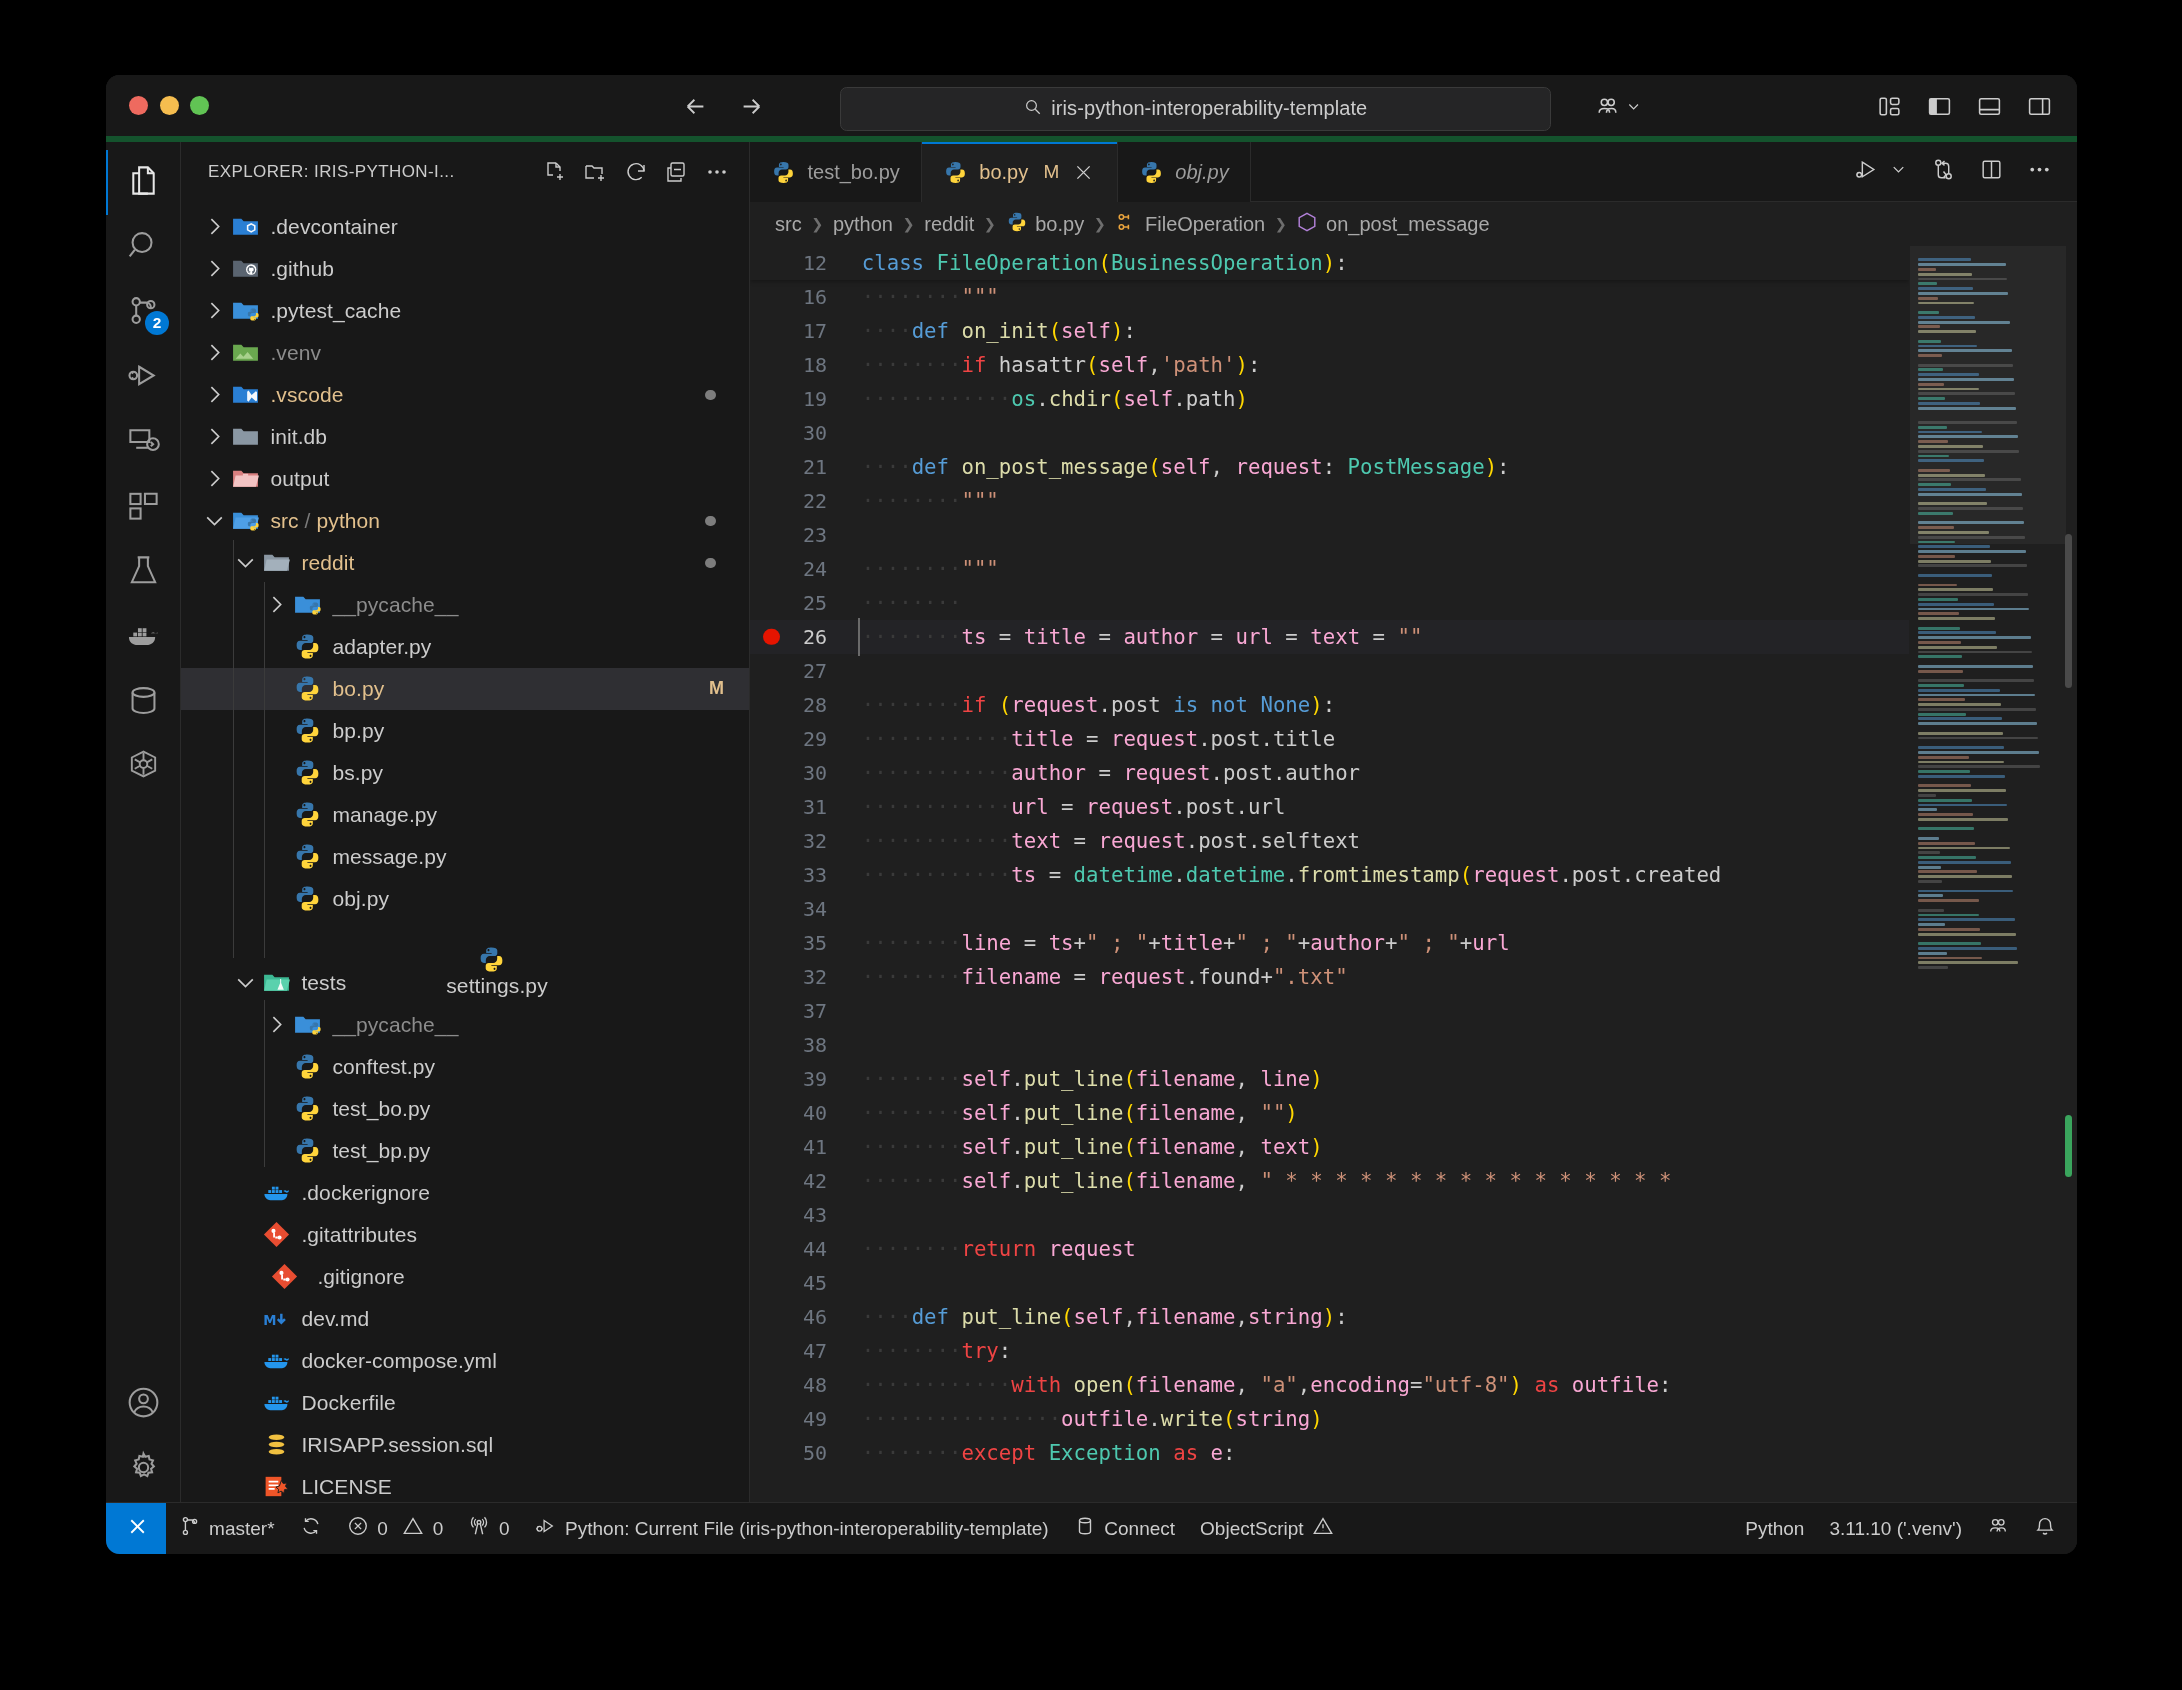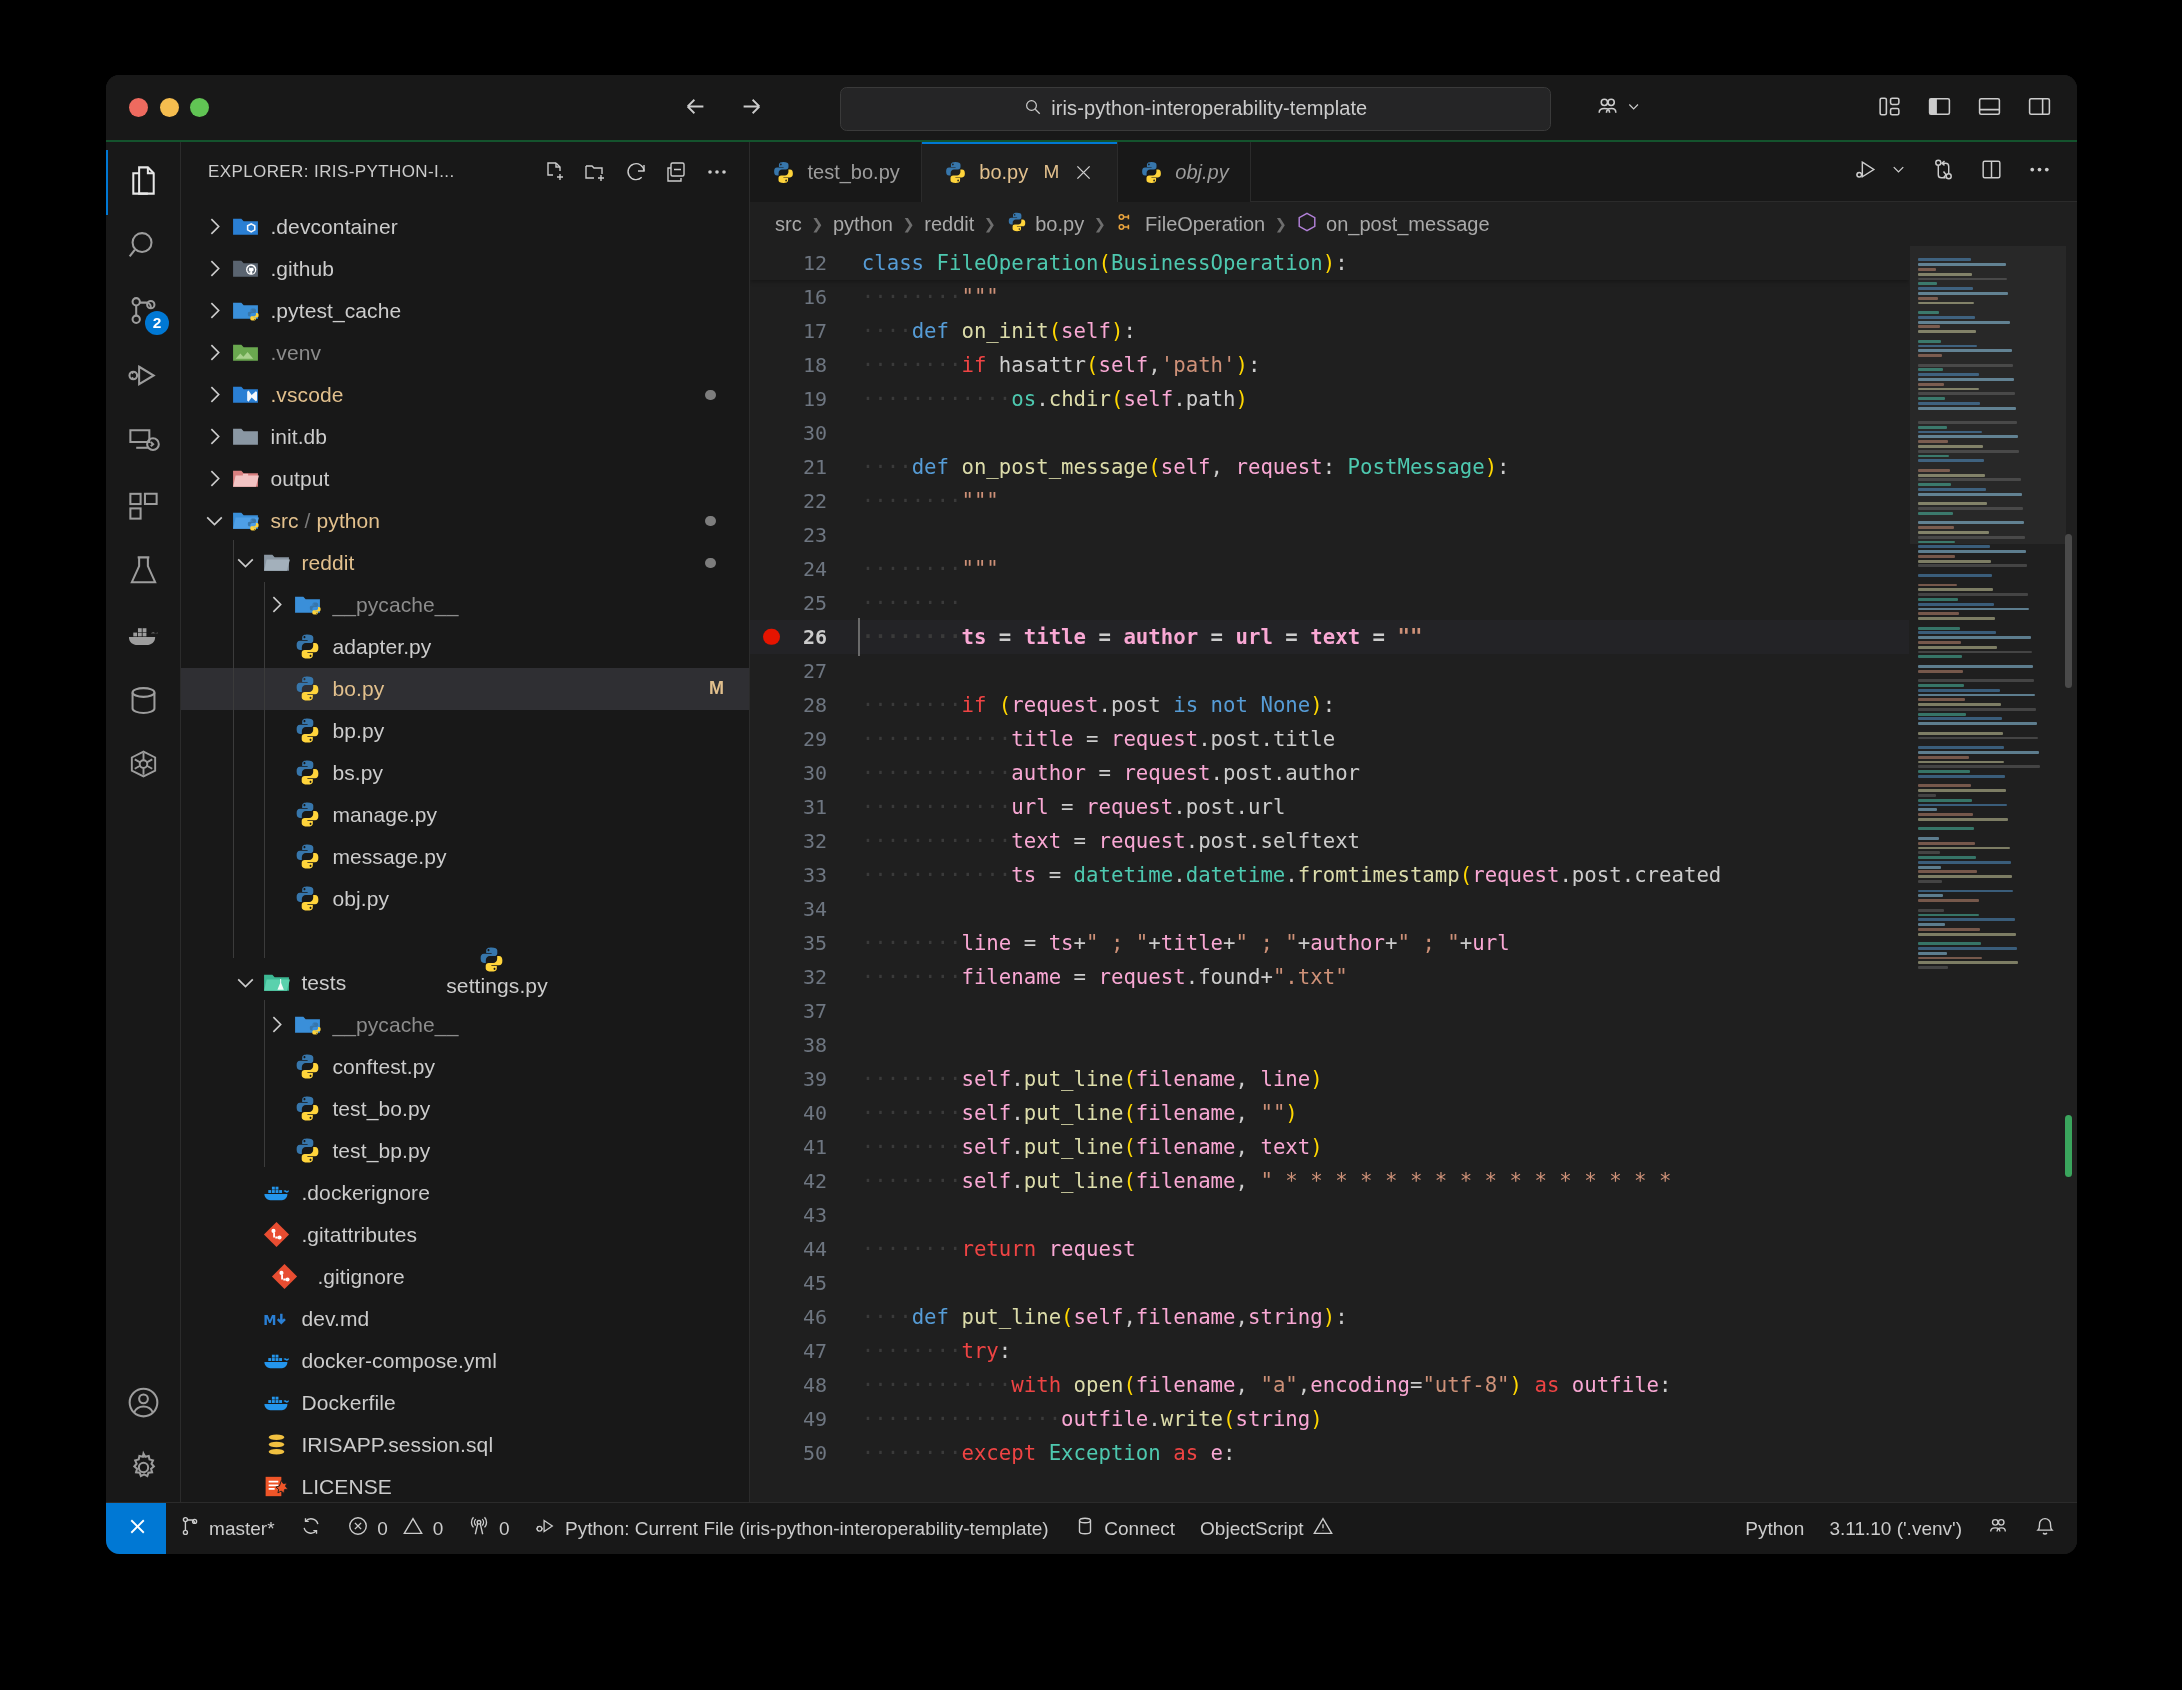--- a/index.html
+++ b/index.html
@@ -22,21 +22,21 @@
   }
 
   
   .titlebar {
     height: 67px;
     background: #181818;
     display: flex;
     align-items: center;
     flex: 0 0 67px;
     position: relative;
-    border-bottom: 2px solid #14532d;
+    border-bottom: 6px solid #14532d;
   }
   .traffic { display: flex; gap: 11.5px; padding-left: 23px; }
   .dot { width: 19px; height: 19px; border-radius: 50%; }
   .dot.red { background: #ee6a5f; }
   .dot.yellow { background: #f5bd4f; }
   .dot.green { background: #61c454; }
 
   .navarrows {
     position: absolute; left: 576px; top: 0; height: 67px;
     display: flex; align-items: center; gap: 29px;
@@ -184,21 +184,21 @@
     background: #1f1f1f; z-index: 5;
     box-shadow: 0 1.9px 4.8px rgba(0,0,0,.35);
     display: flex; align-items: center;
   }
   .codelines { position: absolute; top: 34px; left: 0; right: 0; }
   .cl {
     height: 34px; display: flex; align-items: center;
     font-family: "DejaVu Sans Mono", monospace; font-size: 20.7px;
     white-space: pre;
   }
-  .cl.current { background: #232326; font-weight: bold; }
+  .cl.current { background: #232326; }
   .cl.current .gut { color: #cccccc; }
   .gut {
     width: 108px; flex: 0 0 108px; text-align: right; padding-right: 31px;
     color: #6e7681; font-family: "DejaVu Sans Mono", monospace; font-size: 20px;
     position: relative;
   }
   .bp {
     position: absolute; left: 13.4px; top: 50%; transform: translateY(-50%);
     width: 16.3px; height: 16.3px; border-radius: 50%; background: #e51400;
   }

